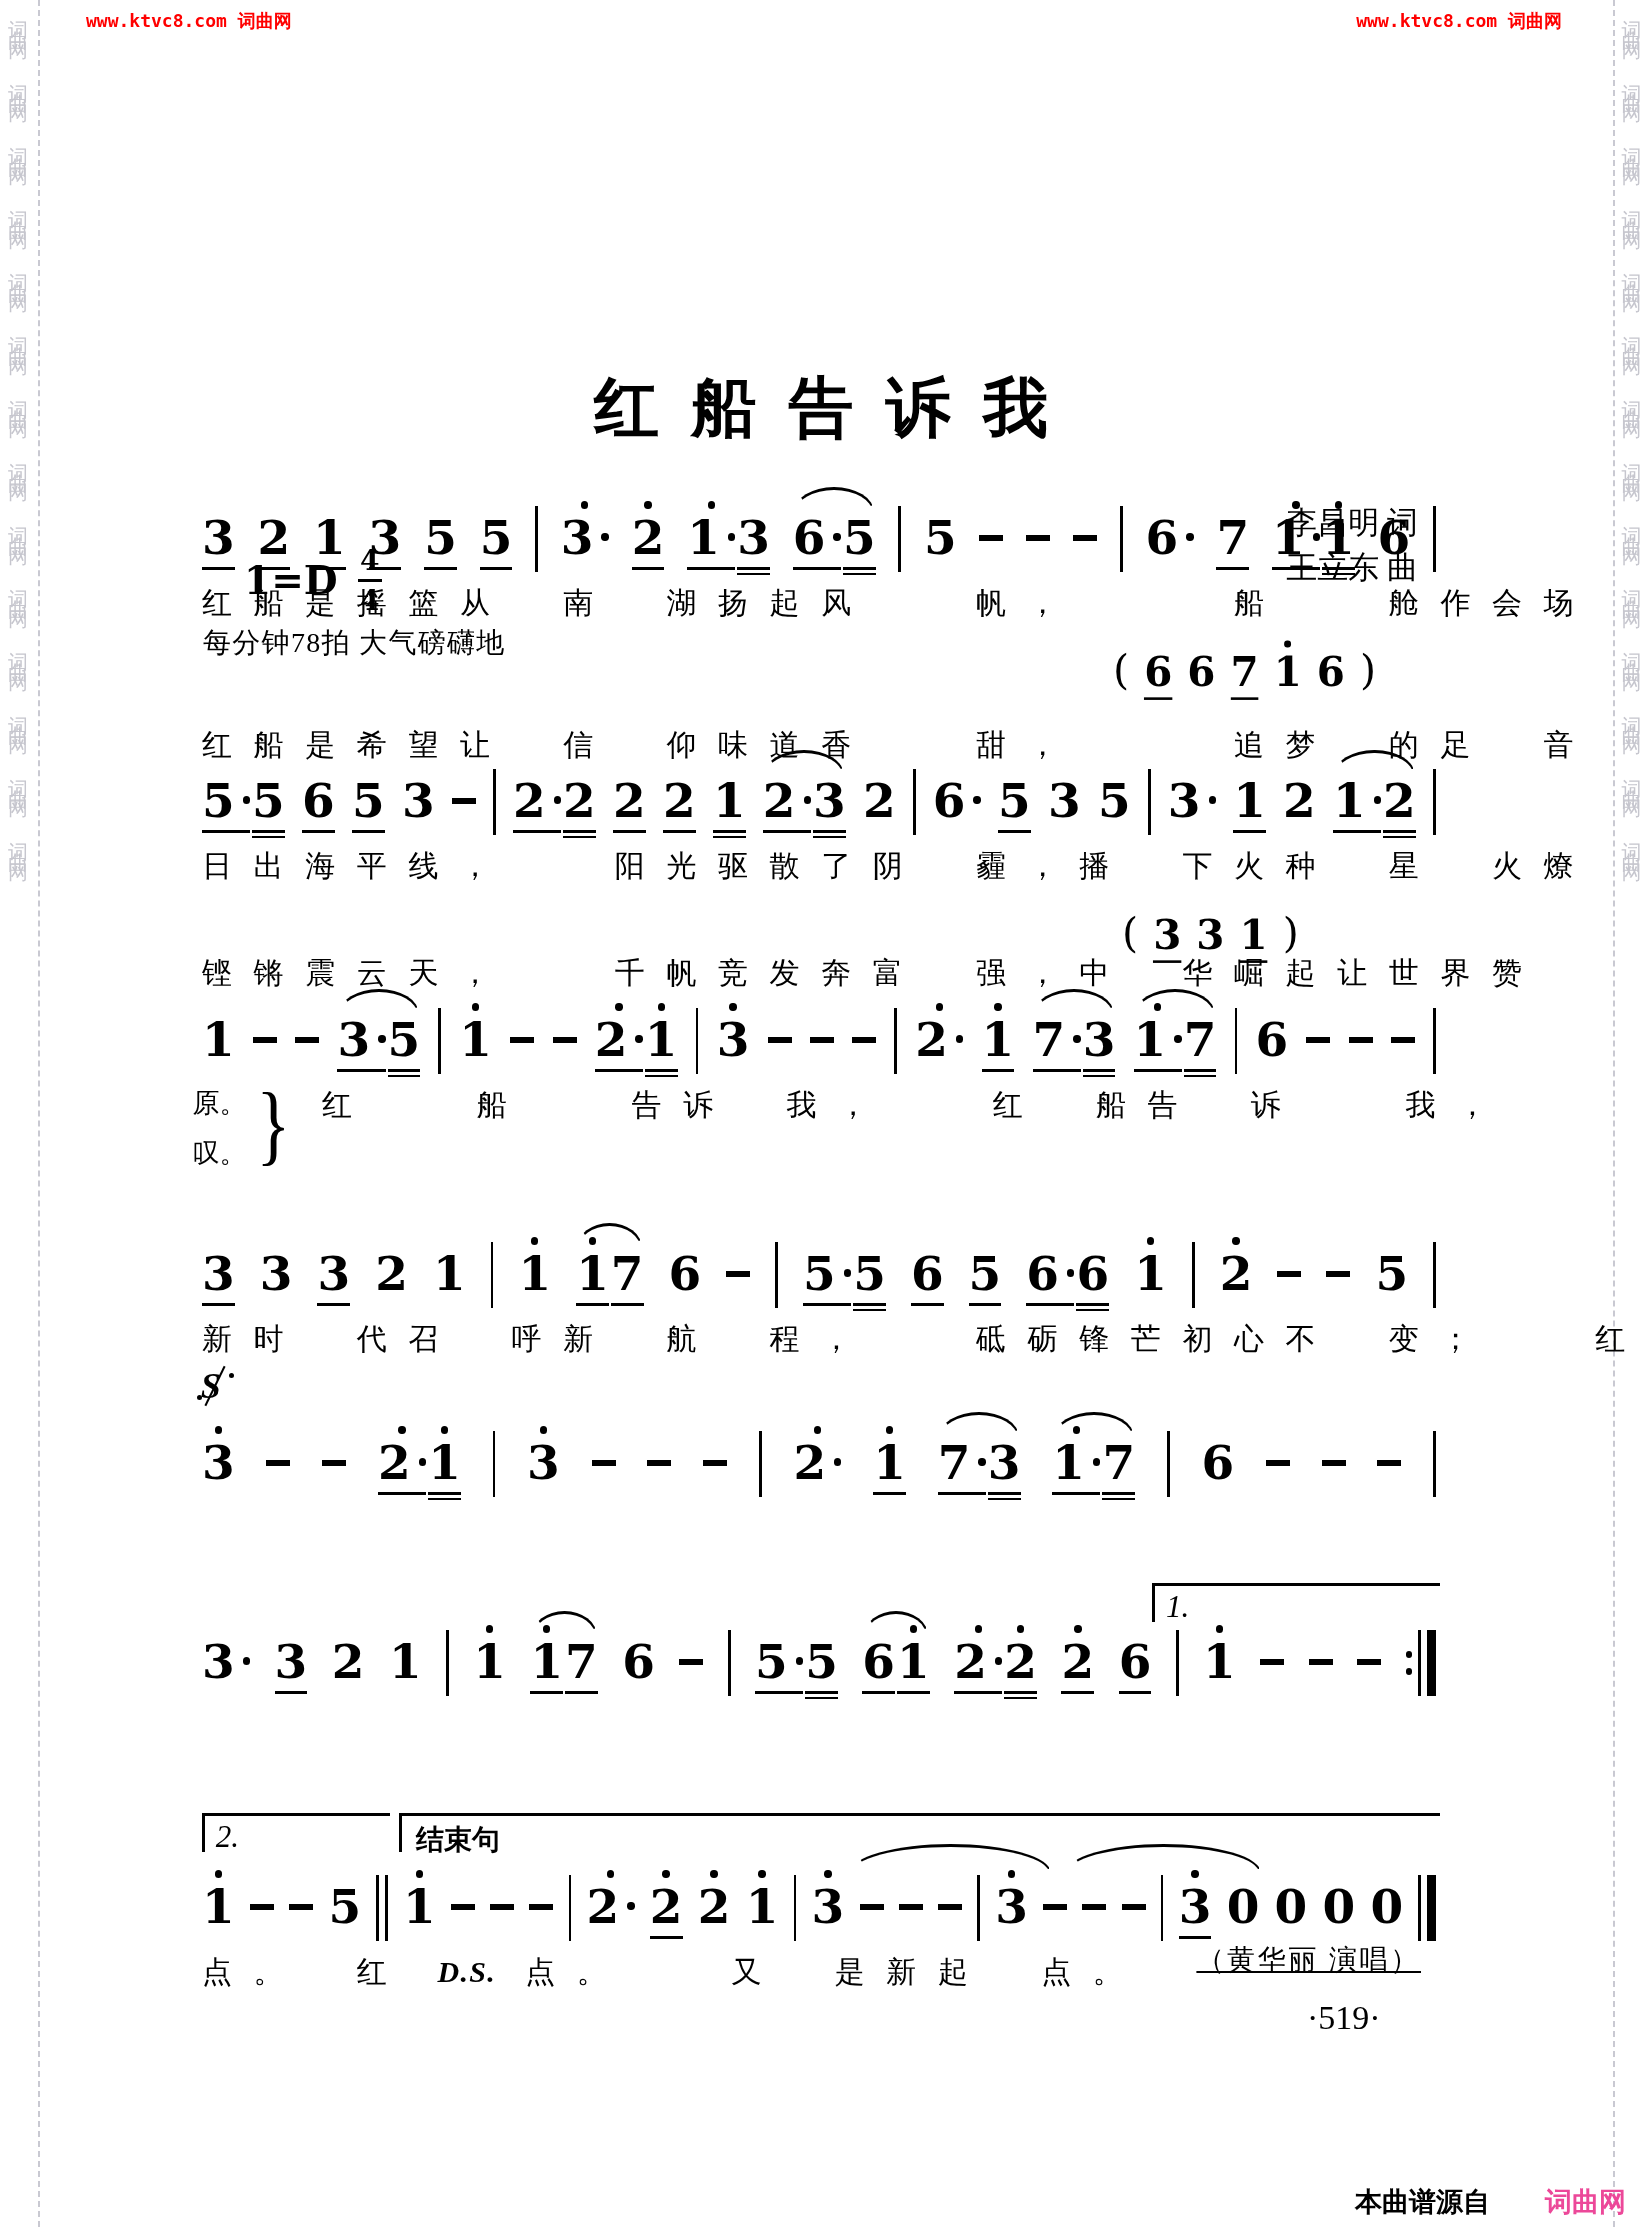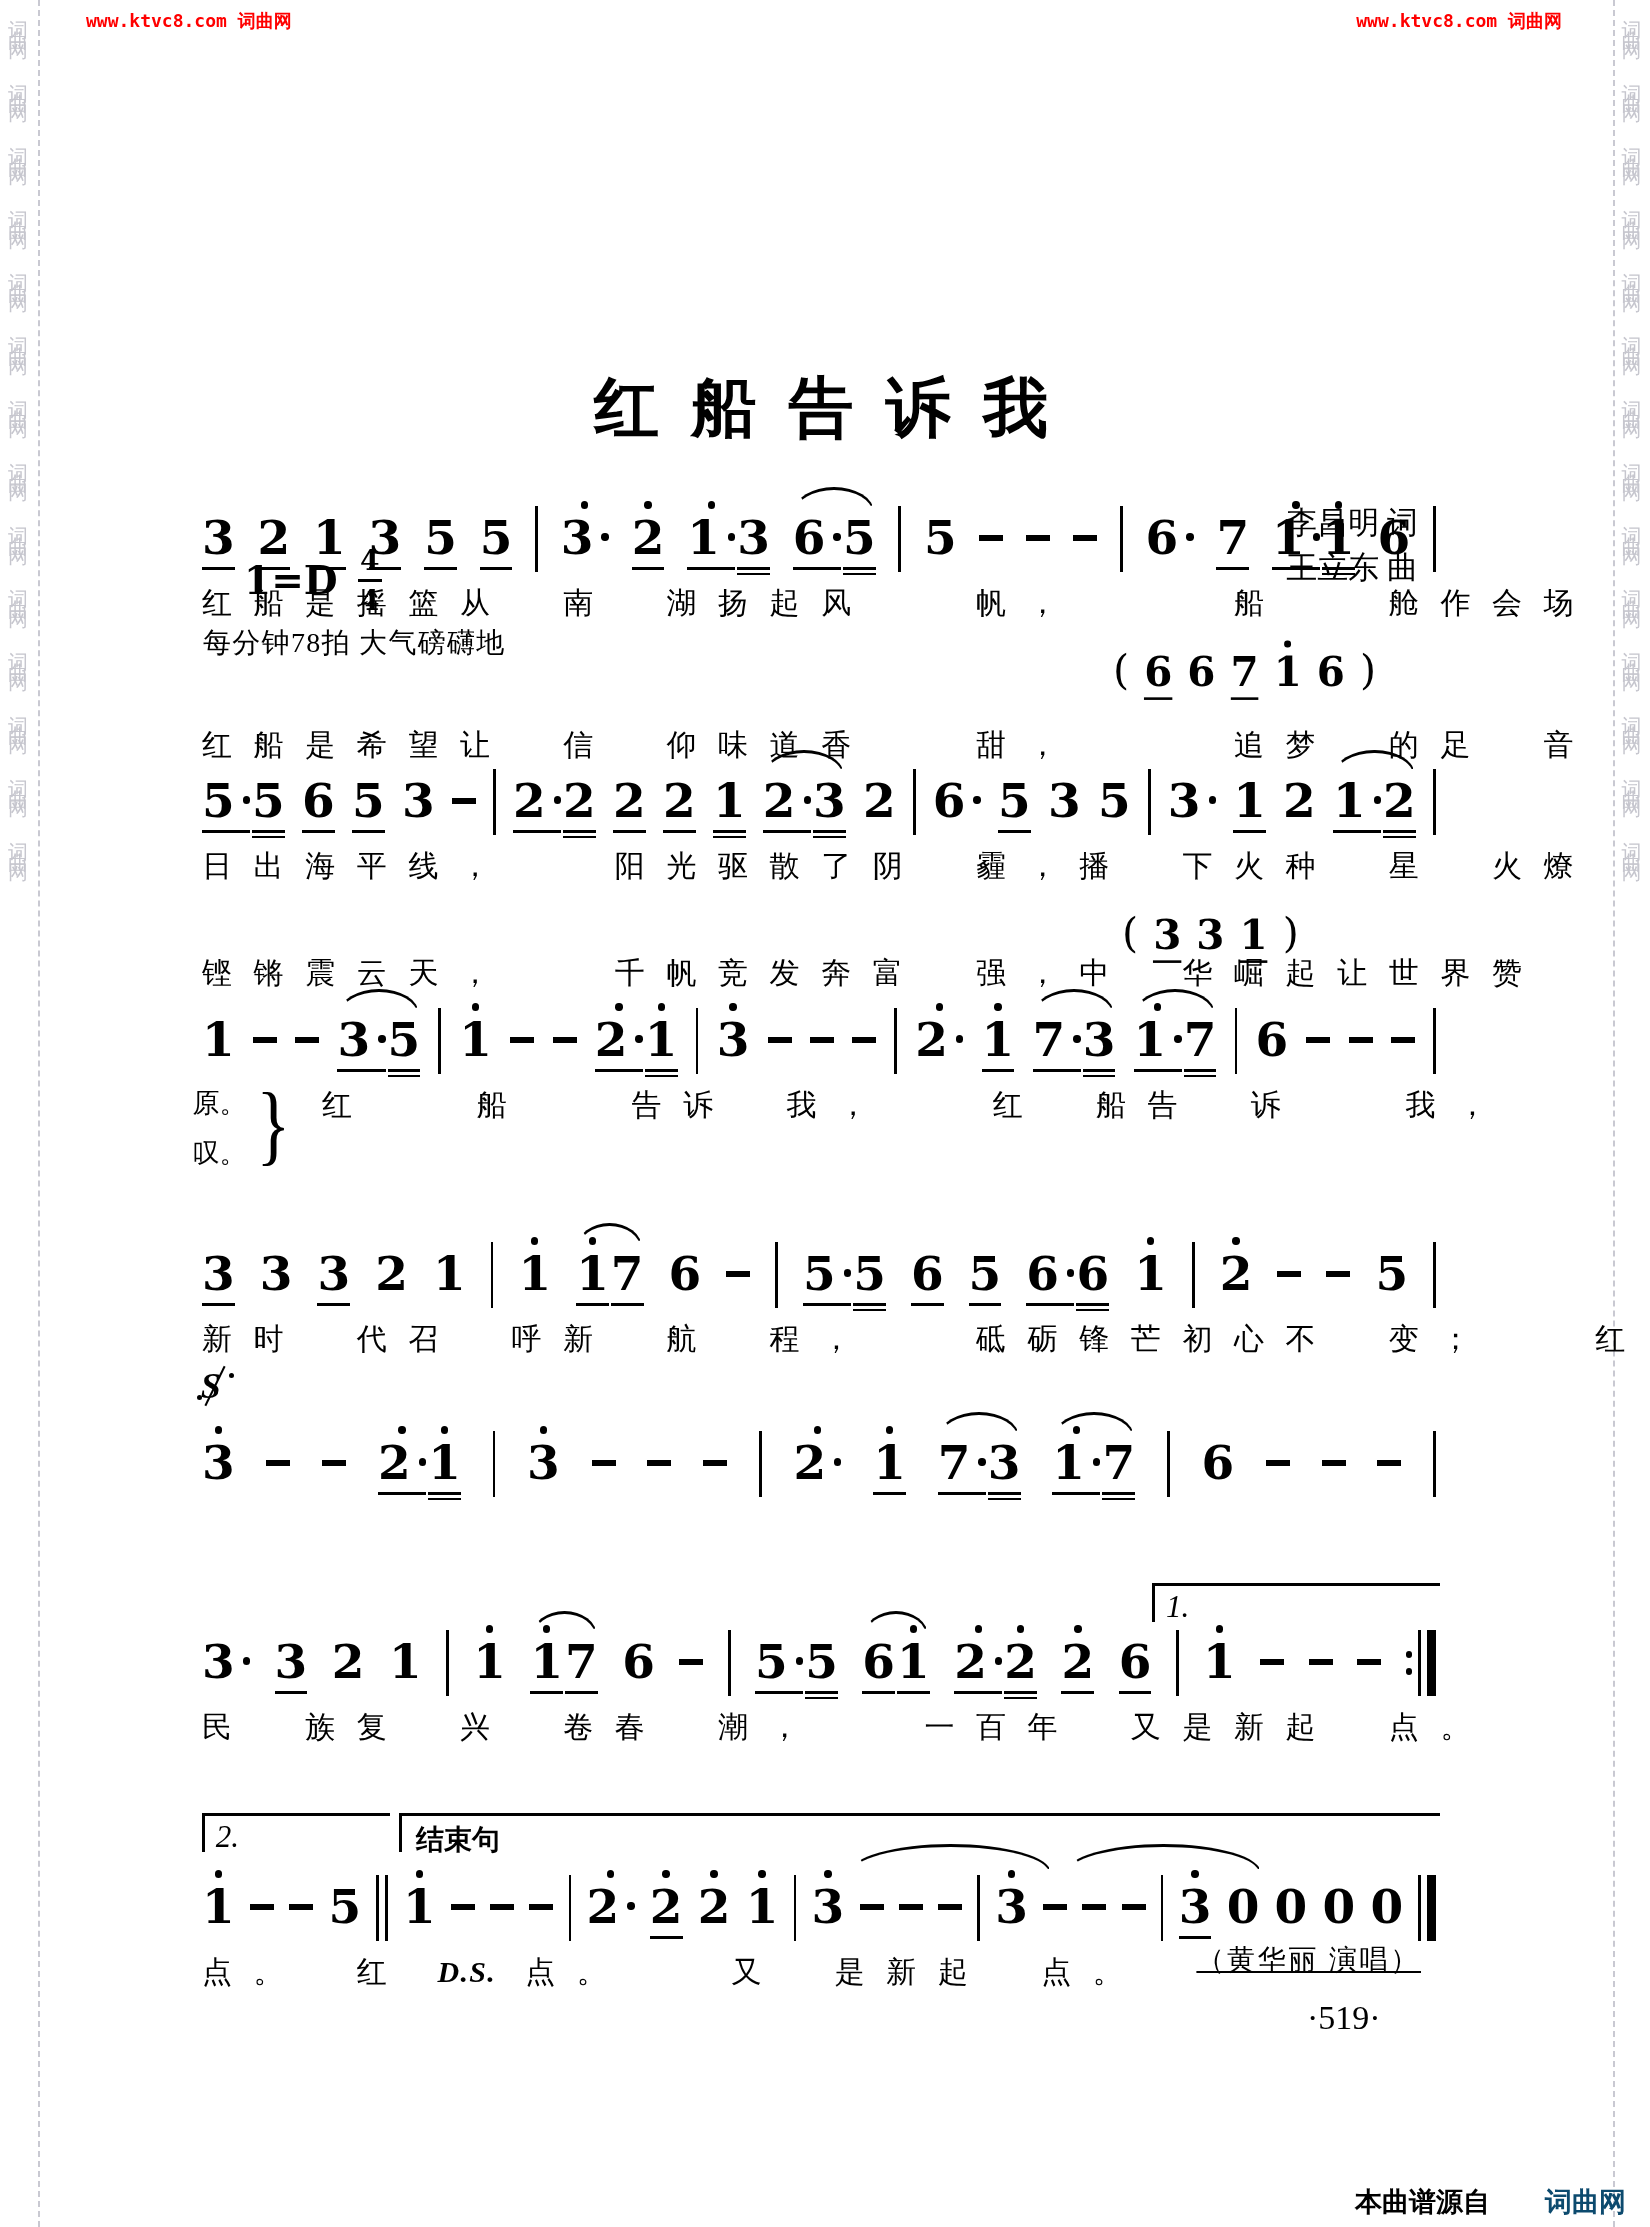--- a/index.html
+++ b/index.html
@@ -1052,21 +1052,20 @@
         <span class="dash"></span>
         <span class="rep">
           <span class="rdots">
             <i></i>
             <i></i>
           </span>
           <span class="rthin"></span>
           <span class="rthick"></span>
         </span>
       </div>
-    <div class="lyr">民　族复　兴　卷春　潮，　　一百年　又是新起　点。</div>
   </div>
 
   <div class="sys" style="top:1867px">
     <div class="volta2">
       <span>2.</span>
     </div>
     <div class="codabr">
       <span>结束句</span>
     </div>
     <div class="tiearc tie-a"></div>
@@ -1189,17 +1188,17 @@
         </span>
         <span class="fin"></span>
       </div>
     <div class="lyr"><span>点。　红 </span><span class="ds">D.S.</span><span> 点。　　又　是新起　点。</span></div>
   </div>
 
   <div class="performer">（黄华丽 演唱）</div>
   <div class="pageno">·519·</div>
   <div class="sourceline">
     <span>本曲谱源自</span>
-    <span style="color:#0c4a6e">词曲网</span>
+    <span style="color:#ec4899">词曲网</span>
   </div>
 
 </div>
 
 
 </body></html>

